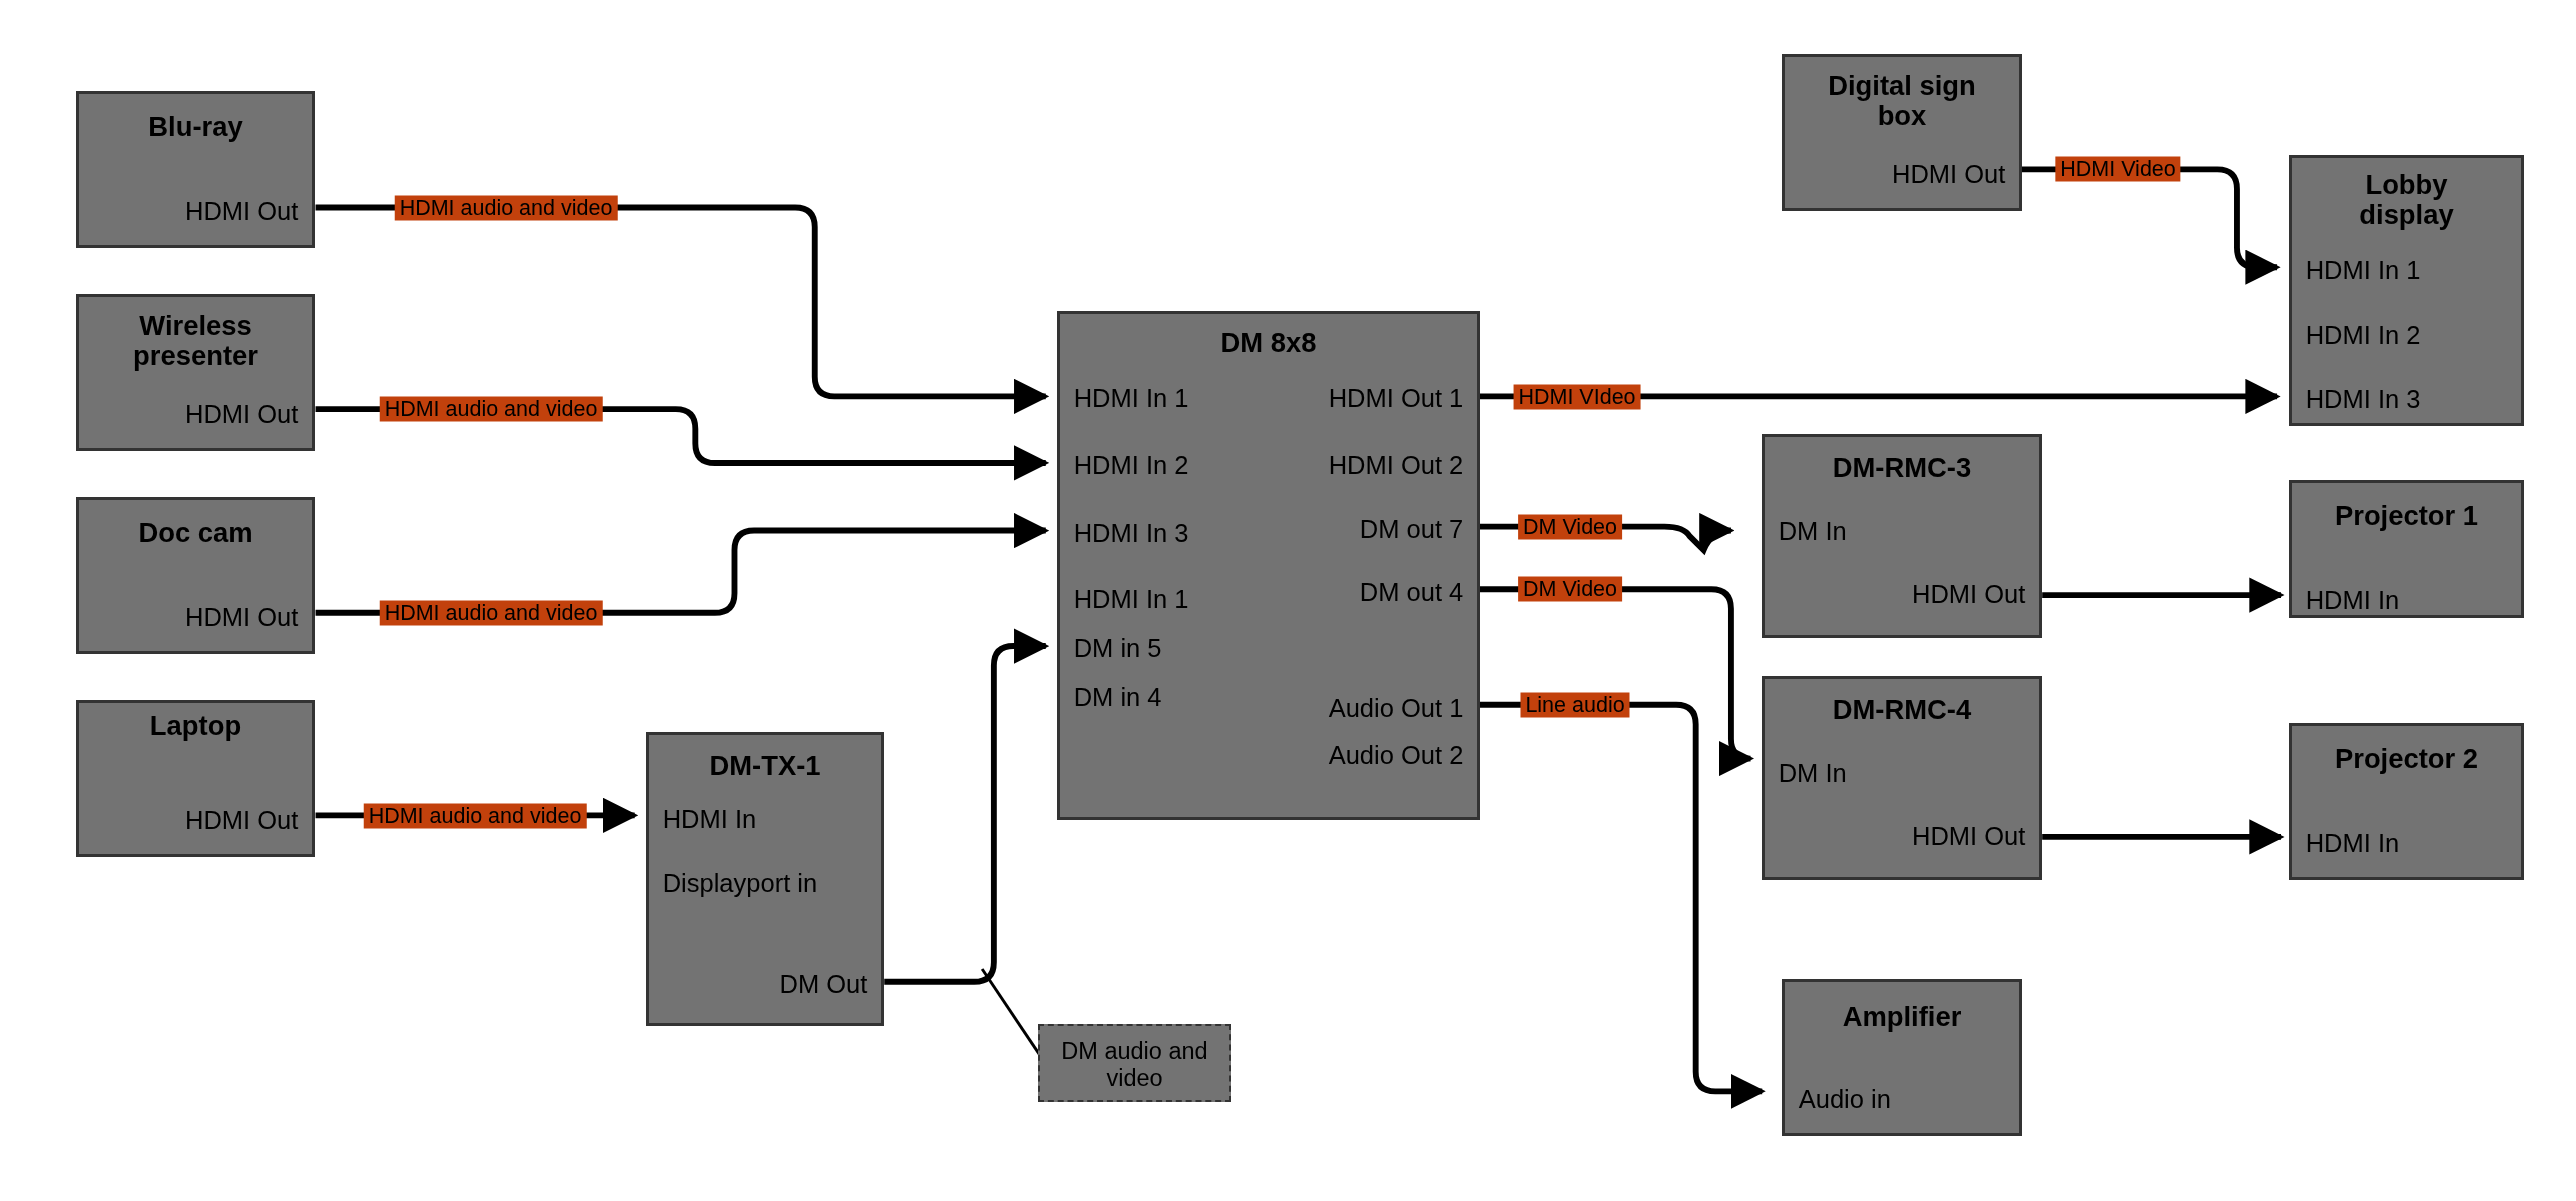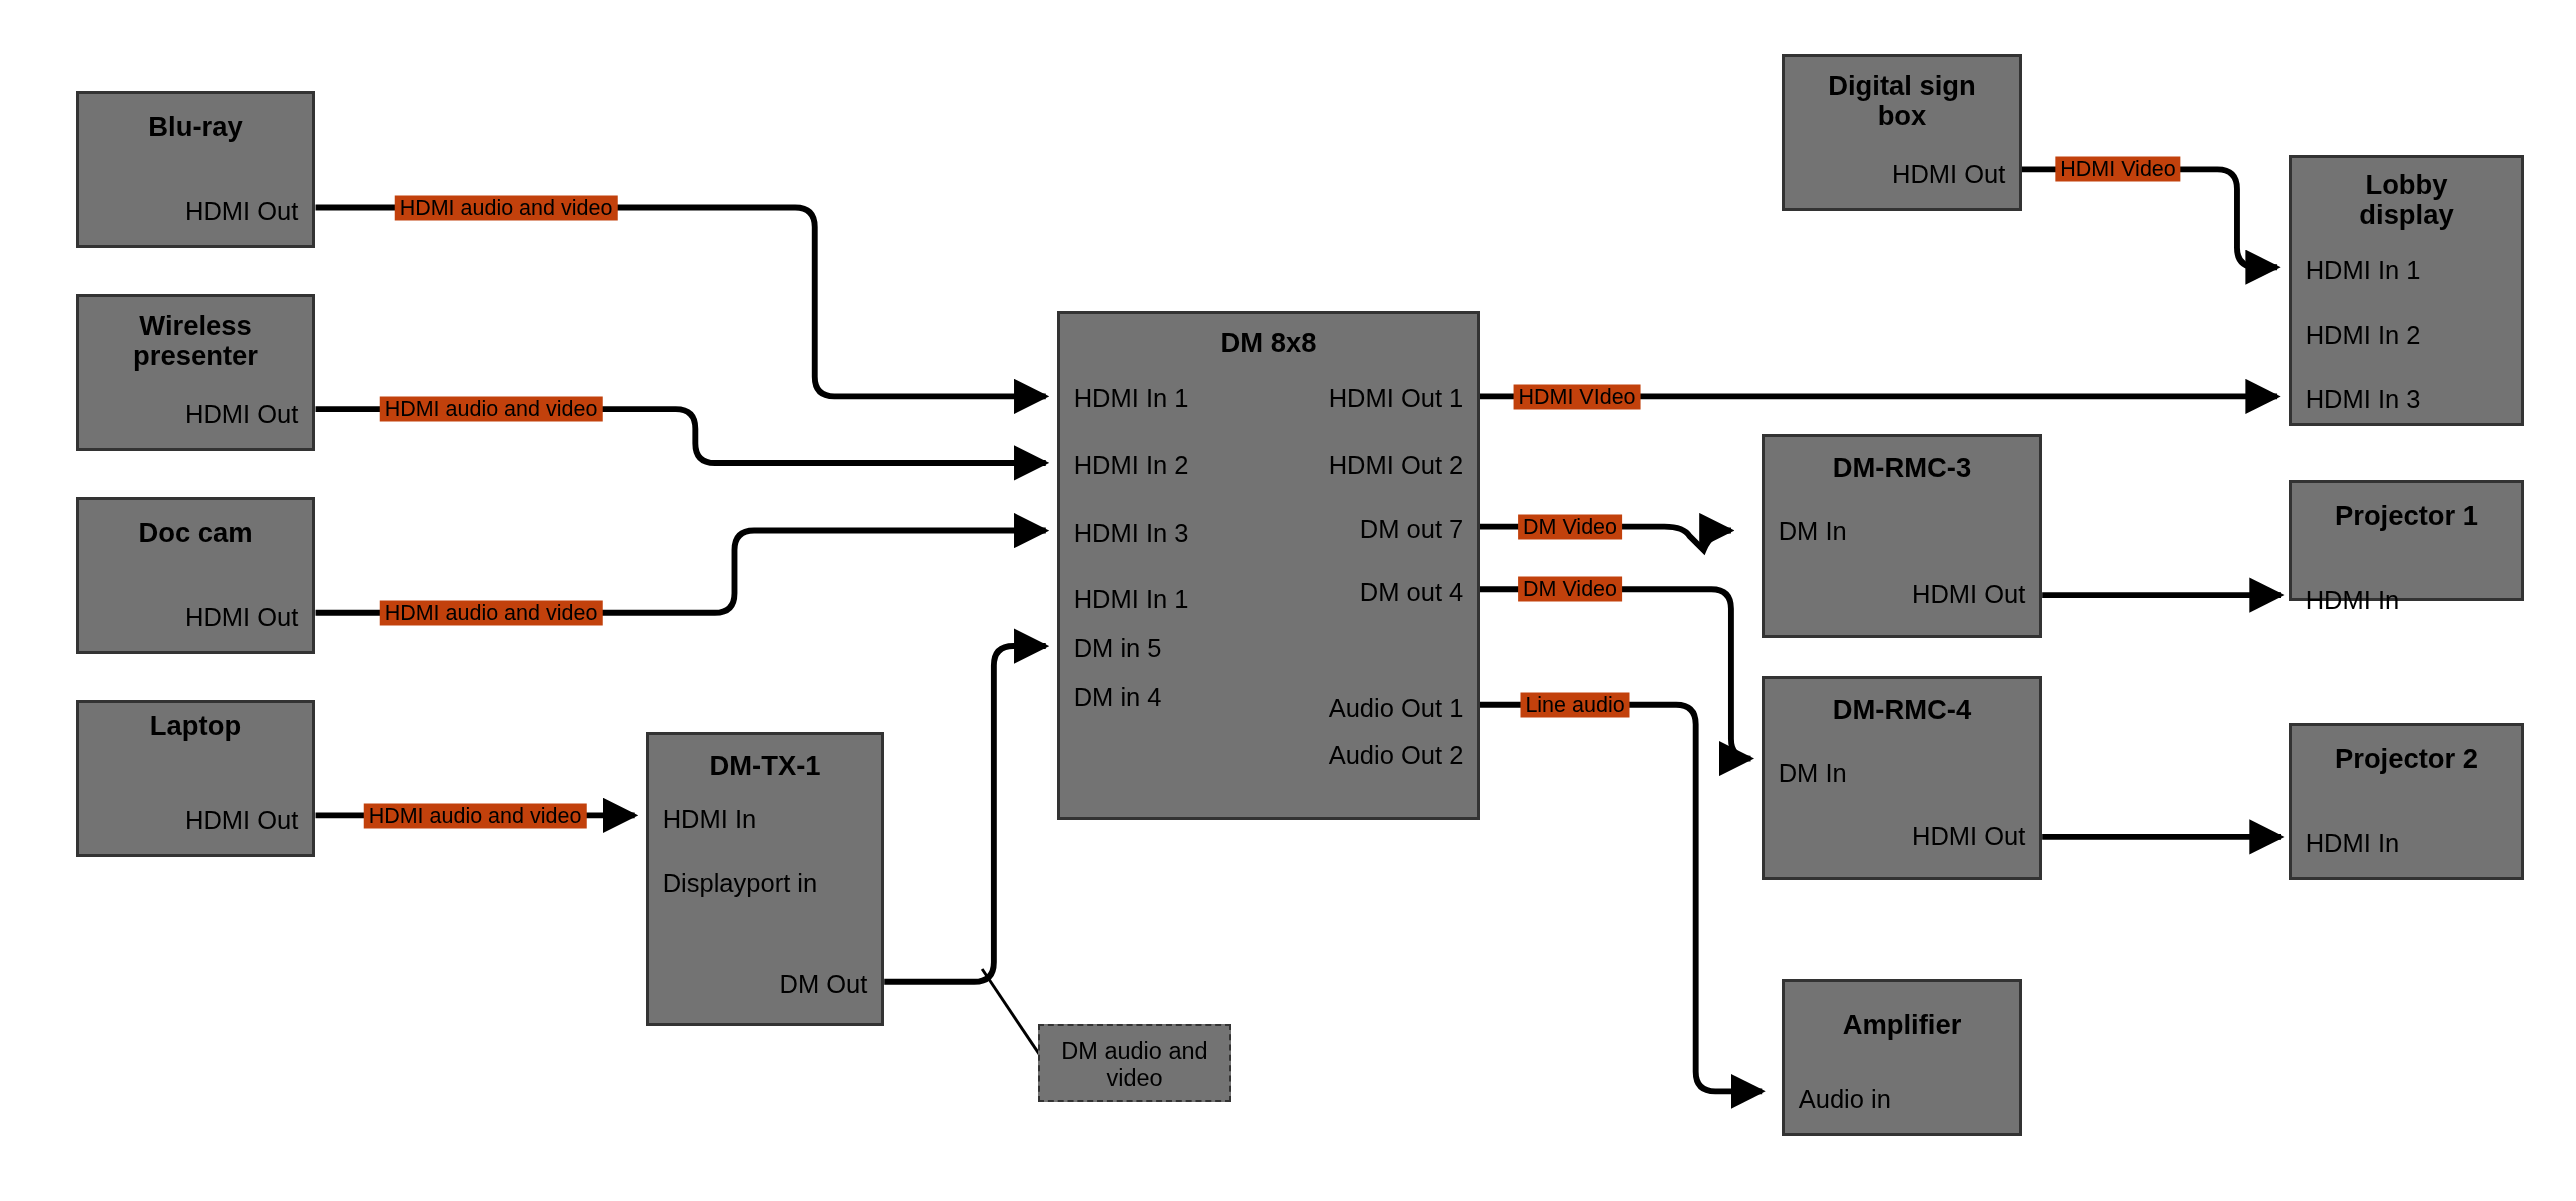--- a/index.html
+++ b/index.html
@@ -191,29 +191,29 @@
     <div class="port left" style="top:80px;">DM In</div>
     <div class="port right" style="top:143px;">HDMI Out</div>
   </div>
 
   <div class="node" style="left:1762px; top:676px; width:280px; height:204px;">
     <div class="node-title" style="margin-top:15.7px;">DM-RMC-4</div>
     <div class="port left" style="top:80px;">DM In</div>
     <div class="port right" style="top:143px;">HDMI Out</div>
   </div>
 
-  <div class="node" style="left:2289px; top:480px; width:235px; height:121px;">
+  <div class="node" style="left:2289px; top:480px; width:235px; height:138px;">
     <div class="node-title" style="margin-top:17.6px;">Projector 1</div>
     <div class="port left" style="top:103px;">HDMI In</div>
   </div>
 
   <div class="node" style="left:2289px; top:723px; width:235px; height:157px;">
     <div class="node-title" style="margin-top:17.6px;">Projector 2</div>
     <div class="port left" style="top:103px;">HDMI In</div>
   </div>
 
   <div class="node" style="left:1782px; top:979px; width:240px; height:157px;">
-    <div class="node-title" style="margin-top:28px;">Amplifier</div>
+    <div class="node-title" style="margin-top:20px;">Amplifier</div>
     <div class="port left" style="top:103px;">Audio in</div>
   </div>
 
 </div>
 
 
 </body></html>

